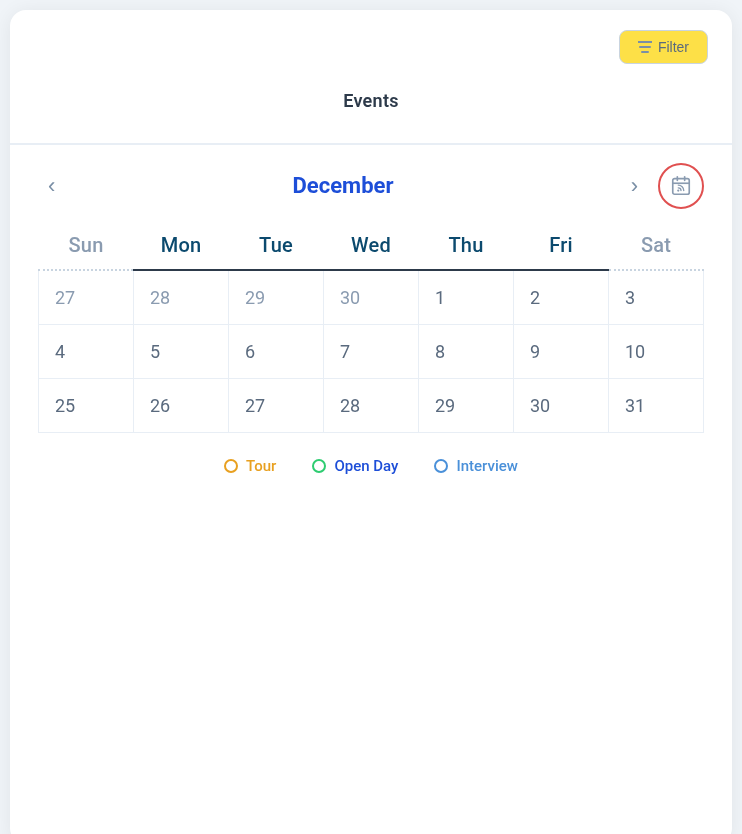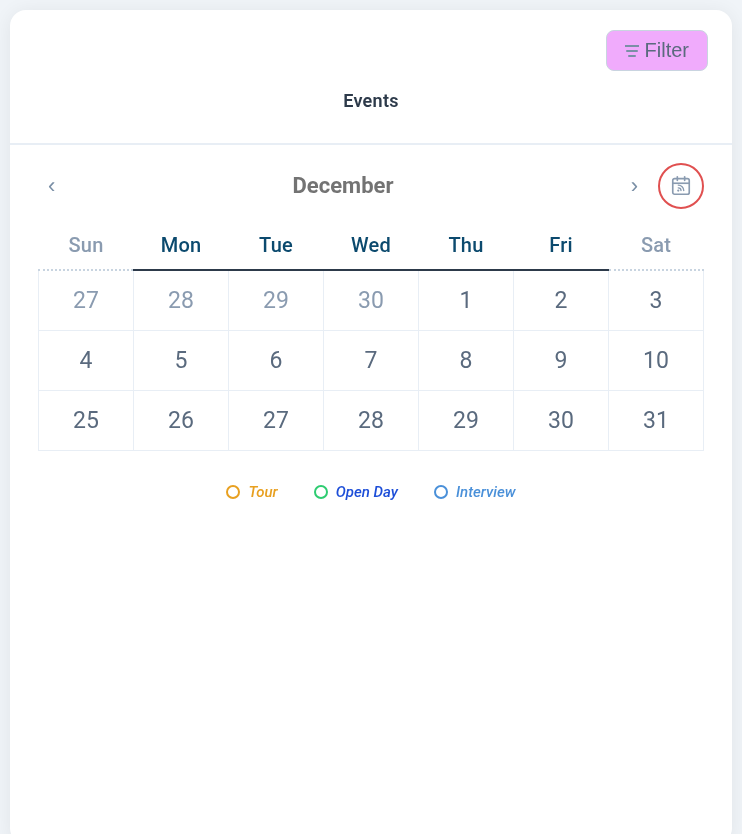--- a/index.html
+++ b/index.html
@@ -30,23 +30,23 @@
     .filter-btn {
       position: absolute;
       top: 20px;
       right: 24px;
       display: flex;
       align-items: center;
       gap: 6px;
       padding: 8px 18px;
       border: 1.5px solid #c9d4e0;
       border-radius: 8px;
-      background: #f0abfc;
+      background: #fde047;
       color: #5a6a7e;
-      font-size: 20px;
+      font-size: 14px;
       cursor: pointer;
       font-weight: 500;
     }
 
     .events-section {
       margin-top: 60px;
       text-align: left;
       margin-bottom: 18px;
     }
 
@@ -115,21 +115,21 @@
       color: #7a8fa6;
       font-size: 22px;
       font-weight: 300;
       padding: 4px 10px;
       border-radius: 6px;
     }
 
     .month-title {
       font-size: 22px;
       font-weight: 700;
-      color: #737373;
+      color: #1d4ed8;
     }
 
     .calendar-icon-btn {
       width: 46px;
       height: 46px;
       border-radius: 50%;
       border: 2.5px solid #e05050;
       background: #fff;
       display: flex;
       align-items: center;
@@ -154,40 +154,39 @@
       border-bottom: 2px dotted #c8d4e0;
       letter-spacing: 0.2px;
     }
 
     .calendar-grid th.active-day {
       color: #0c4a6e;
       border-bottom: 2.5px solid #2d3a4a;
     }
 
     .calendar-grid td {
-      text-align: center;
+      text-align: left;
       padding: 16px 16px;
-      font-size: 23px;
+      font-size: 18px;
       color: #8a9bb0;
       border: 1px solid #e8eef5;
       width: calc(100% / 7);
       cursor: pointer;
     }
 
     .calendar-grid td.current-month {
       color: #5a6a7e;
     }
 
     .legend {
       display: flex;
       align-items: center;
       justify-content: flex-end;
       gap: 36px;
-      margin-top: 32px;
-      font-style: italic;
+      margin-top: 24px;
     }
 
     .legend-item {
       display: flex;
       align-items: center;
       gap: 8px;
       font-size: 15px;
       font-weight: 500;
       color: #5a6a7e;
     }

